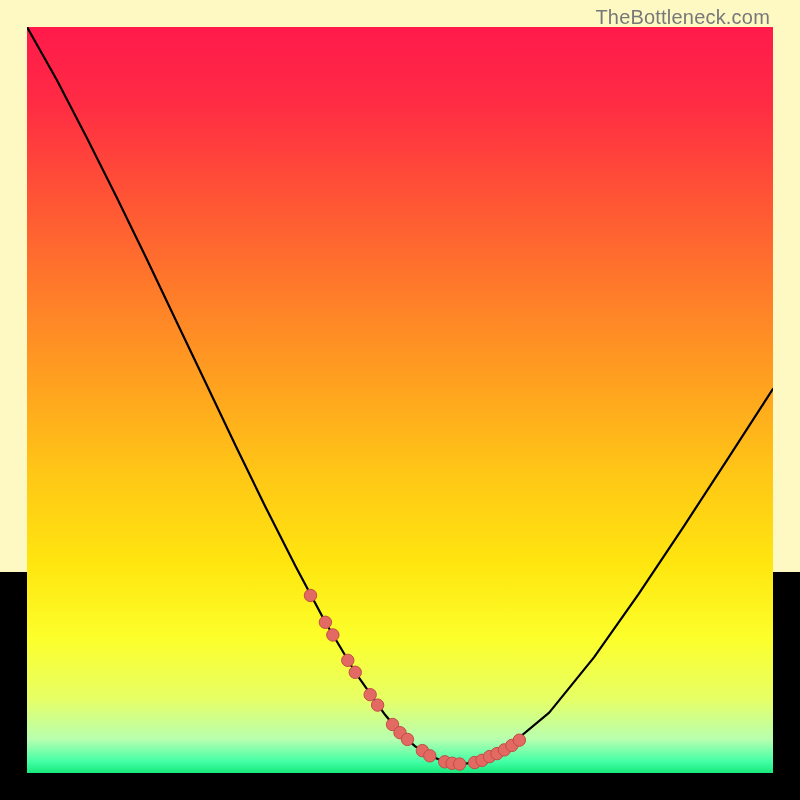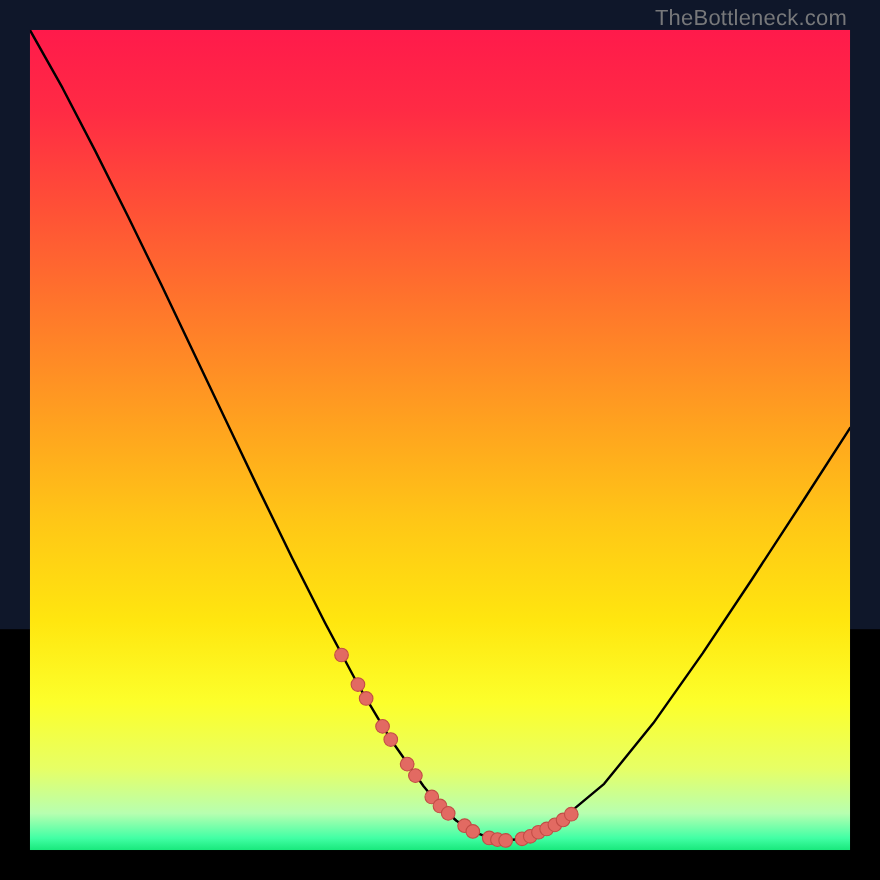--- a/index.html
+++ b/index.html
@@ -10,21 +10,21 @@
     background: #000000;
     overflow: hidden;
     font-family: Arial, Helvetica, sans-serif;
   }
   .frame {
     position: absolute;
     left: 0;
     top: 0;
     width: 800px;
     height: 572px;
-    background: #0f172a;
+    background: #fef9c3;
   }
   .plot-area {
     position: absolute;
     left: 27px;
     top: 27px;
     width: 746px;
     height: 746px;
     overflow: hidden;
   }
   .gradient-bg {

